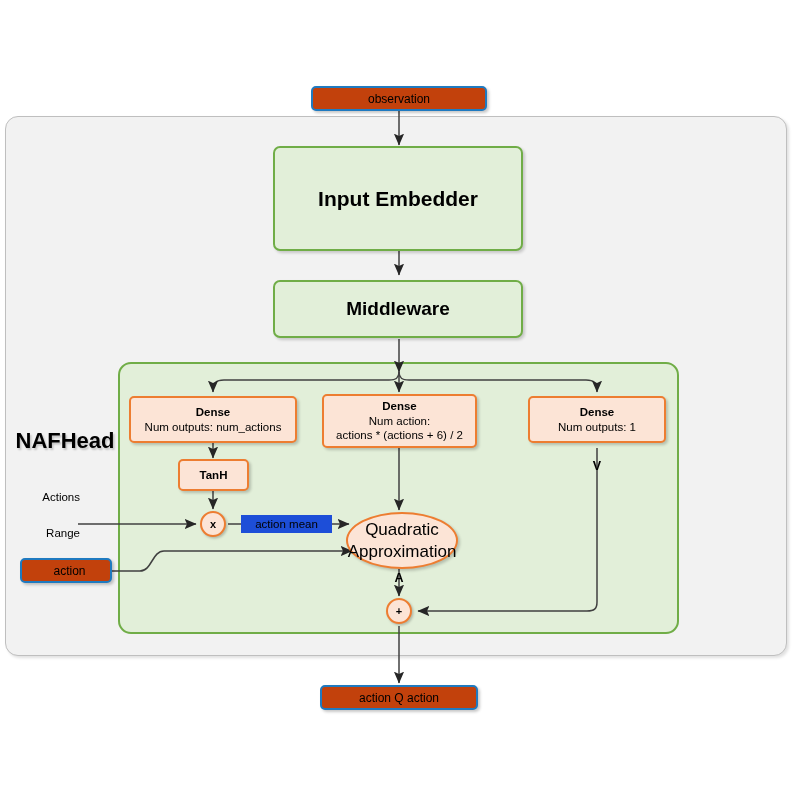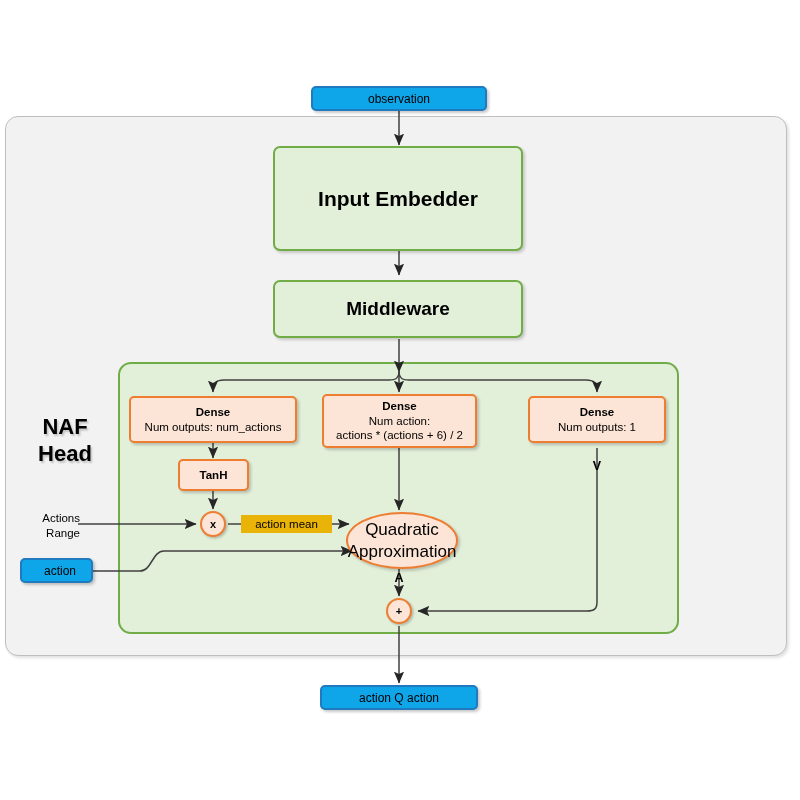--- a/index.html
+++ b/index.html
@@ -43,21 +43,21 @@
   }
   
   .naf-box {
     border: 2.6px solid #70ad47;
     background: #e2efd9;
     border-radius: 13px;
   }
   
   .io-box {
     border: 2.6px solid #1f7ac0;
-    background: #0ea5e9;
+    background: #c2410c;
     border-radius: 5px;
     font-size: 12px;
     box-shadow: 2px 2px 3px rgba(0,0,0,0.22);
   }
   
   .green-box {
     border: 2.2px solid #70ad47;
     background: #e2efd9;
     border-radius: 7px;
     font-weight: bold;
@@ -104,21 +104,21 @@
     border: none;
   }
   .naf-title {
     font-size: 22px;
     font-weight: bold;
     line-height: 1.22;
     text-shadow: 1.5px 1.5px 2px rgba(0,0,0,0.2);
   }
   .edge-label {
     font-size: 11.5px;
-    background: #eab308;
+    background: #1d4ed8;
     padding: 0 1px;
   }
   .sig-label {
     font-size: 12.5px;
     font-weight: bold;
   }
   .actions-range {
     font-size: 11.5px;
     line-height: 1.3;
     text-align: right;
@@ -181,21 +181,21 @@
   </div>
 
   <div class="node green-box t-middleware" style="left:273px; top:280px; width:250px; height:58px;">
     <span>Middleware</span>
   </div>
 
   <div class="node green-box t-embedder" style="left:273px; top:146px; width:250px; height:105px;">
     <span>Input Embedder</span>
   </div>
 
-  <div class="node plain-label naf-title" style="left:18px; top:410px; width:94px; height:62px; flex-direction:column;">
+  <div class="node plain-label naf-title" style="left:18px; top:410px; width:94px; height:62px; flex-direction:row;">
     <span>NAF</span>
     <span>Head</span>
   </div>
 
   <div class="node orange-box" style="left:129px; top:396px; width:168px; height:47px; flex-direction:column;">
     <span class="bx-title">Dense</span>
     <span class="bx-sub">Num outputs: num_actions</span>
   </div>
 
   <div class="node orange-box" style="left:178px; top:459px; width:71px; height:32px;">
@@ -206,26 +206,26 @@
     <span class="bx-title">Dense</span>
     <span class="bx-sub">Num action:</span>
     <span class="bx-sub">actions * (actions + 6) / 2</span>
   </div>
 
   <div class="node orange-box" style="left:528px; top:396px; width:138px; height:47px; flex-direction:column;">
     <span class="bx-title">Dense</span>
     <span class="bx-sub">Num outputs: 1</span>
   </div>
 
-  <div class="node plain-label actions-range" style="left:18px; top:507px; width:62px; height:34px; flex-direction:column; align-items:flex-end;">
+  <div class="node plain-label actions-range" style="left:18px; top:507px; width:62px; height:34px; flex-direction:column; align-items:flex-end;gap:21px;">
     <span>Actions</span>
     <span>Range</span>
   </div>
 
-  <div class="node io-box" style="left:20px; top:558px; width:73px; height:25px;padding-left:7px;">
+  <div class="node io-box" style="left:20px; top:558px; width:92px; height:25px;padding-left:7px;">
     <span>action</span>
   </div>
 
   <div class="node op-circle" style="left:200px; top:511px; width:26px; height:26px;">
     <span>x</span>
   </div>
 
   <div class="node plain-label edge-label" style="left:241px; top:515px; width:91px; height:18px;">
     <span>action mean</span>
   </div>

